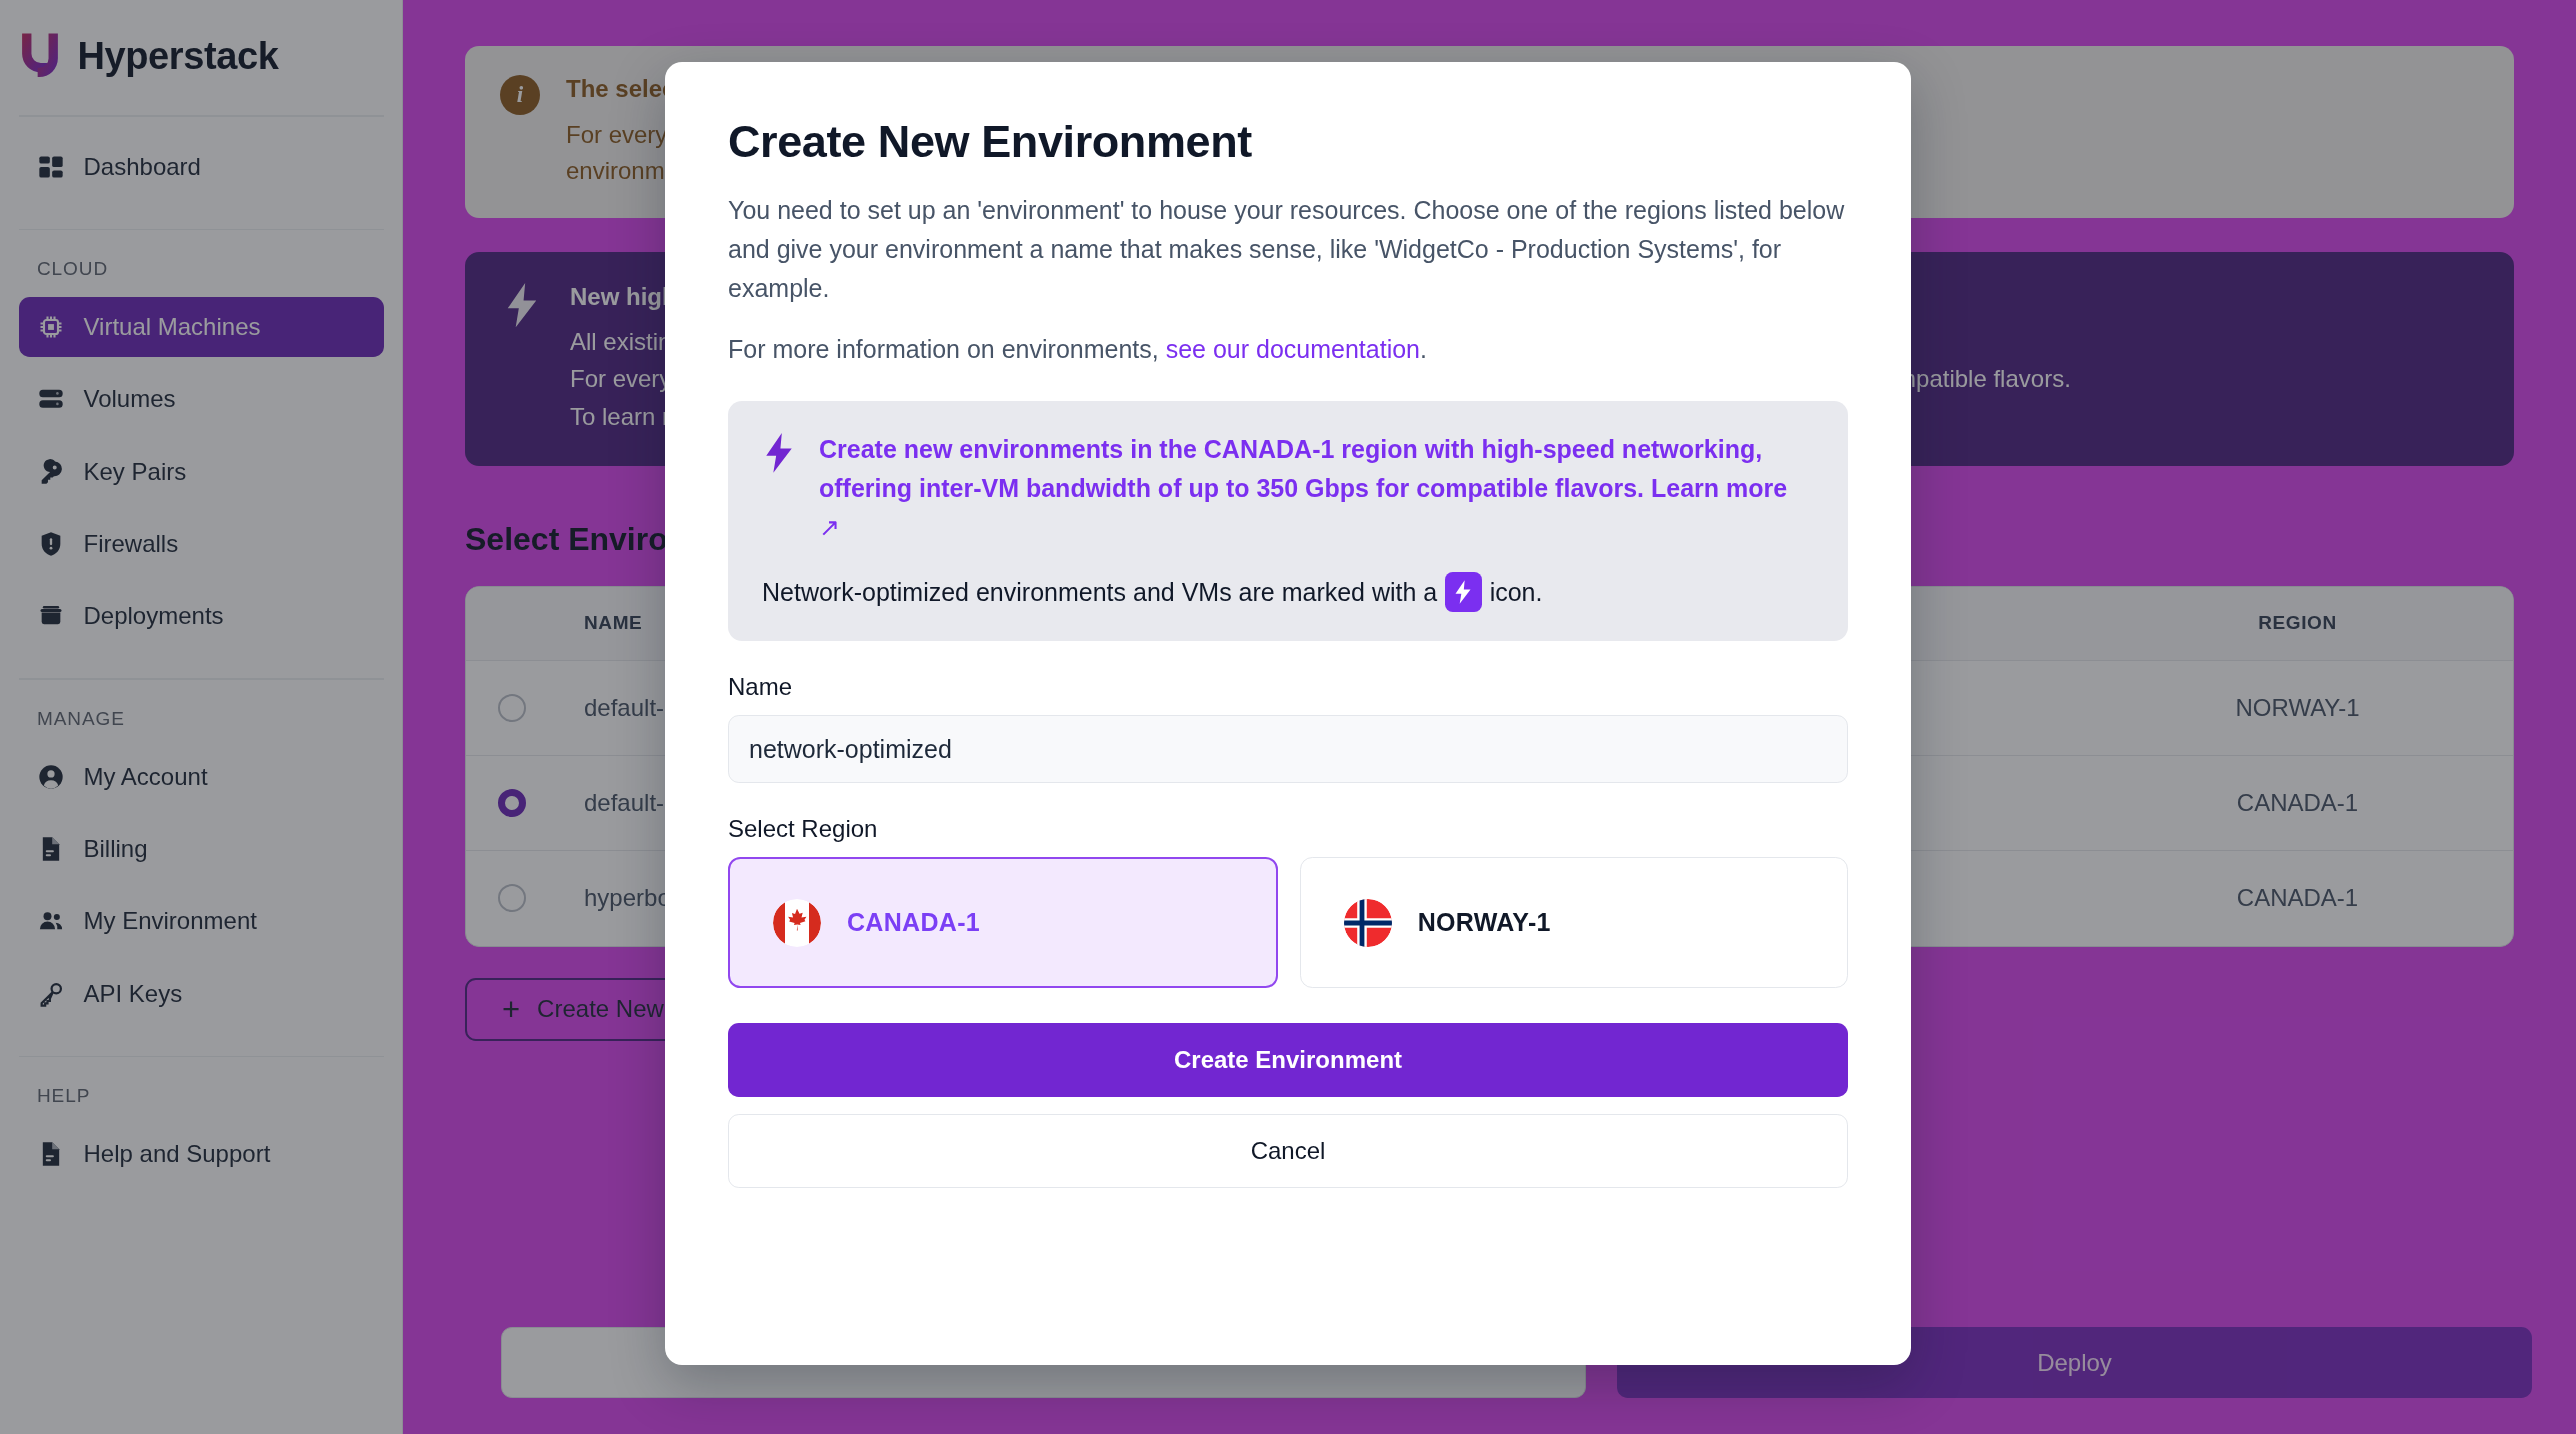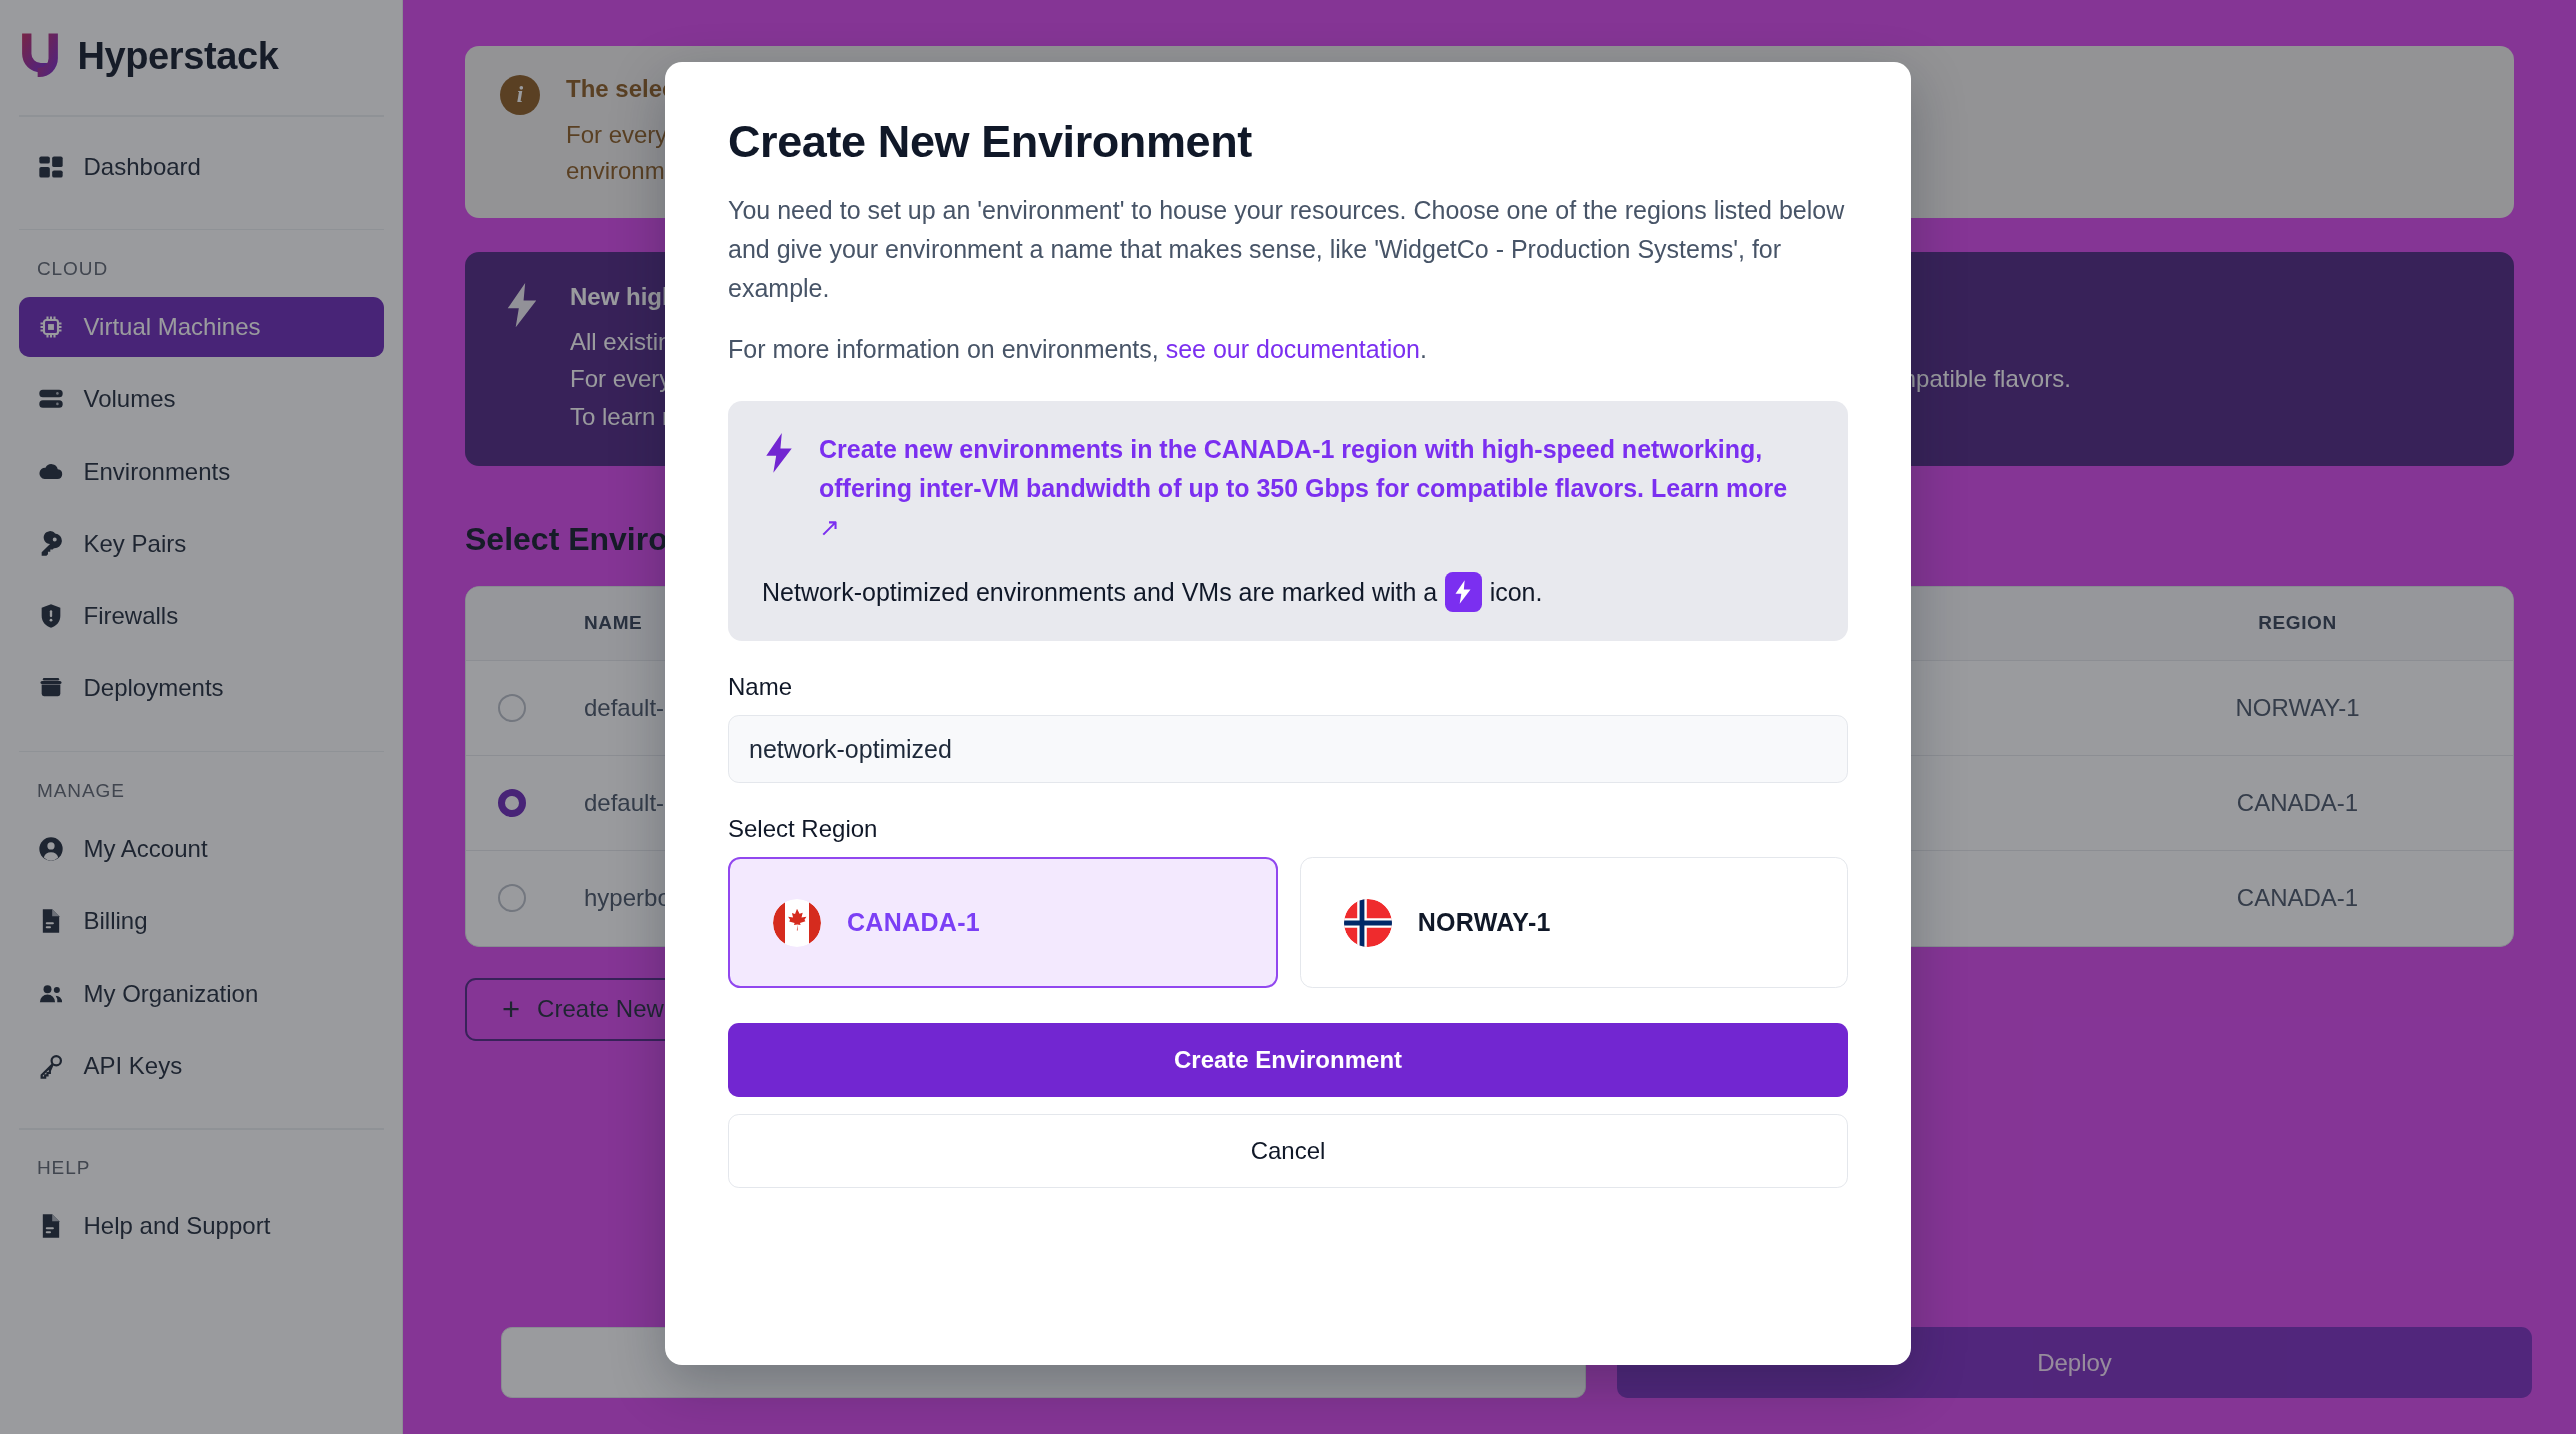--- a/index.html
+++ b/index.html
@@ -214,28 +214,20 @@
             <svg viewBox="0 0 24 24" fill="#1e2939">
                 <rect x="2" y="4" width="20" height="6.5" rx="3"></rect>
                 <rect x="2" y="13" width="20" height="6.5" rx="3"></rect>
                 <circle cx="17.5" cy="7.2" r="1.1" fill="#b0b5bd"></circle>
                 <circle cx="17.5" cy="16.2" r="1.1" fill="#b0b5bd"></circle>
               </svg>
           </span>
           <span>Volumes</span>
         </div>
 
-        <div class="nav-item">
-          <span class="nav-icon">
-            <svg viewBox="0 0 24 24" fill="#1e2939">
-                <path d="M6.5 18h11a4.2 4.2 0 0 0 .3-8.38A5.6 5.6 0 0 0 7.3 8.4 4.3 4.3 0 0 0 6.5 18z"></path>
-              </svg>
-          </span>
-          <span>Environments</span>
-        </div>
 
         <div class="nav-item">
           <span class="nav-icon">
             <svg viewBox="0 0 24 24" fill="#1e2939">
                 <path d="M15.5 3a5.5 5.5 0 1 0-4.3 8.94L4 19.1V22h4.1l1.3-1.3v-2h2v-2h2l1.1-1.1A5.5 5.5 0 0 0 15.5 3zm1.4 5.1a1.7 1.7 0 1 1-1.7-1.7 1.7 1.7 0 0 1 1.7 1.7z"></path>
               </svg>
           </span>
           <span>Key Pairs</span>
         </div>
 
@@ -292,21 +284,21 @@
 
         <div class="nav-item">
           <span class="nav-icon">
             <svg viewBox="0 0 24 24" fill="#1e2939">
                 <circle cx="9" cy="8" r="3.4"></circle>
                 <circle cx="17" cy="8.6" r="2.6"></circle>
                 <path d="M2.5 19a6.5 6.5 0 0 1 13 0z"></path>
                 <path d="M16 13.4a5.6 5.6 0 0 1 5.5 5.6H17.4A7.6 7.6 0 0 0 16 13.4z"></path>
               </svg>
           </span>
-          <span>My Organization</span>
+          <span>My Environment</span>
         </div>
 
         <div class="nav-item">
           <span class="nav-icon">
             <svg viewBox="0 0 24 24" fill="none" stroke="#1e2939" stroke-width="1.9">
                 <circle cx="16.5" cy="7.5" r="4"></circle>
                 <path d="M13.6 10.4 4 20v2h3v-2h2v-2h2v-2z"></path>
               </svg>
           </span>
           <span>API Keys</span>

